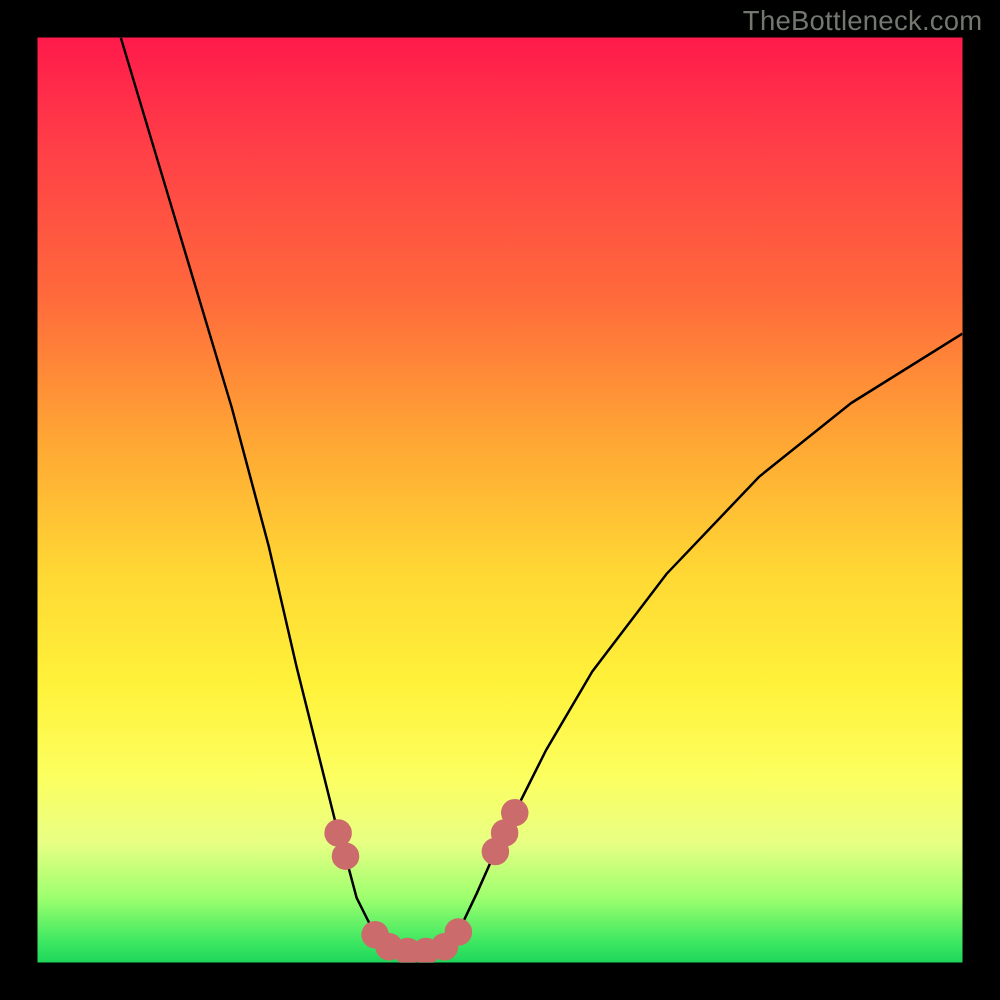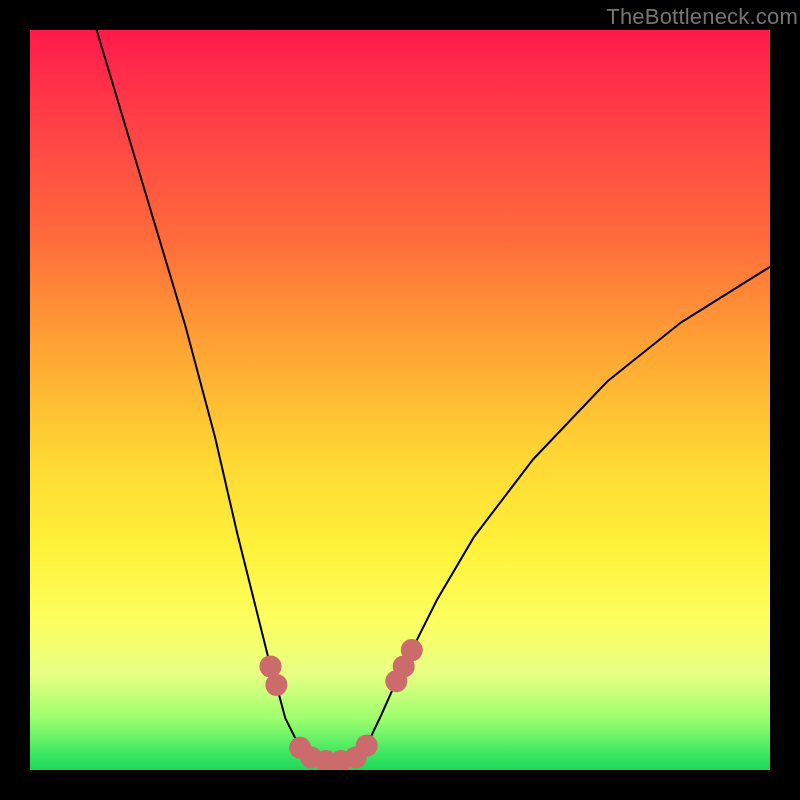--- a/index.html
+++ b/index.html
@@ -35,21 +35,21 @@
       #fcff60 80%,
       #e8ff84 87%,
       #9dff6e 93%,
       #39e661 98%,
       #1fd65a 100%
     );
   }
   .watermark {
     position: absolute;
     top: 4px;
-    right: 2px;
+    right: 14px;
     font-family: Arial, Helvetica, sans-serif;
     font-size: 22px;
     color: #72776f;
     letter-spacing: 0.2px;
   }
   svg.curves {
     position: absolute;
     top: 0;
     left: 0;
     width: 740px;

